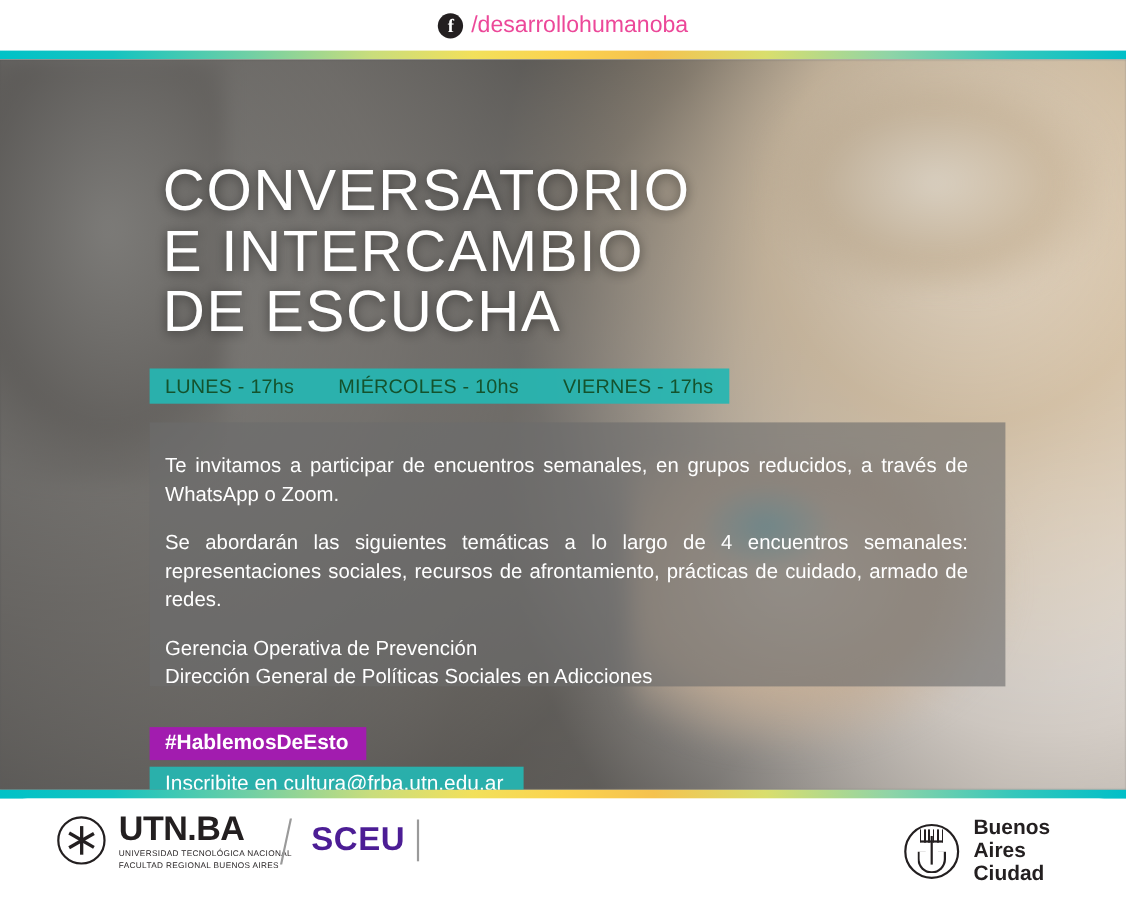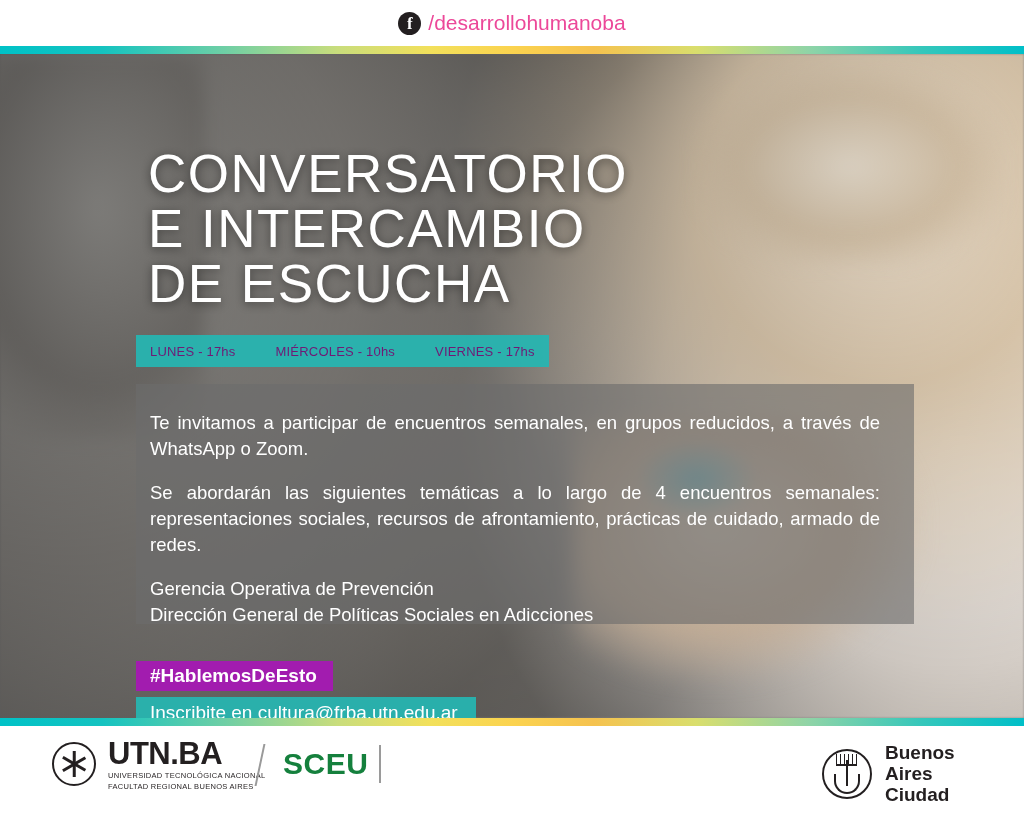--- a/index.html
+++ b/index.html
@@ -86,21 +86,21 @@
     text-shadow:0 2px 10px rgba(0,0,0,0.45);
   }
   .headline div { white-space:nowrap; }
 
   
   .sched {
     position:absolute; left:136px; top:281px; height:32px;
     background:rgba(38,182,177,0.93);
     display:flex; align-items:center; padding:0 14px; gap:40px;
   }
-  .sched span { color:#701a75; font-size:13px; letter-spacing:0.2px; }
+  .sched span { color:#14532d; font-size:18px; letter-spacing:0.2px; }
 
   
   .panel {
     position:absolute; left:136px; top:330px; width:778px; height:240px;
     background:rgba(108,108,108,0.62);
     padding:26px 26px 0 14px;
   }
   .panel p {
     color:#ffffff; font-size:18.5px; line-height:26px; margin-bottom:18px;
     text-align:justify; padding-right:8px;
@@ -136,21 +136,21 @@
   .utn-mark::after  { transform:translate(-50%,-50%) rotate(60deg); }
   .utn-mark i       { transform:translate(-50%,-50%) rotate(-60deg); display:block; }
   .utn-text { line-height:1; }
   .utn-name { font-size:31px; font-weight:bold; color:#231f20; letter-spacing:-0.5px; }
   .utn-sub1, .utn-sub2 { font-size:7.5px; color:#231f20; letter-spacing:0.3px; margin-top:3px; }
   .divider {
     position:absolute; left:259px; top:18px; width:2px; height:42px;
     background:#9a9a9a; transform:skewX(-12deg);
   }
   .sceu-block { position:absolute; left:283px; top:19px; display:flex; align-items:center; gap:11px; }
-  .sceu-word { font-size:30px; font-weight:bold; color:#15803d; letter-spacing:0.5px; }
+  .sceu-word { font-size:30px; font-weight:bold; color:#4c1d95; letter-spacing:0.5px; }
   .sceu-div { width:2px; height:38px; background:#9a9a9a; }
   .sceu-sub { font-size:15px; color:#231f20; line-height:19px; letter-spacing:0.4px; }
 
   .ba-block { position:absolute; left:822px; top:16px; display:flex; align-items:center; gap:13px; }
   .ba-seal {
     width:50px; height:50px; border:2px solid #231f20; border-radius:50%;
     position:relative; overflow:hidden;
   }
   .ba-seal .anchor {
     position:absolute; left:50%; top:20%; transform:translateX(-50%);

